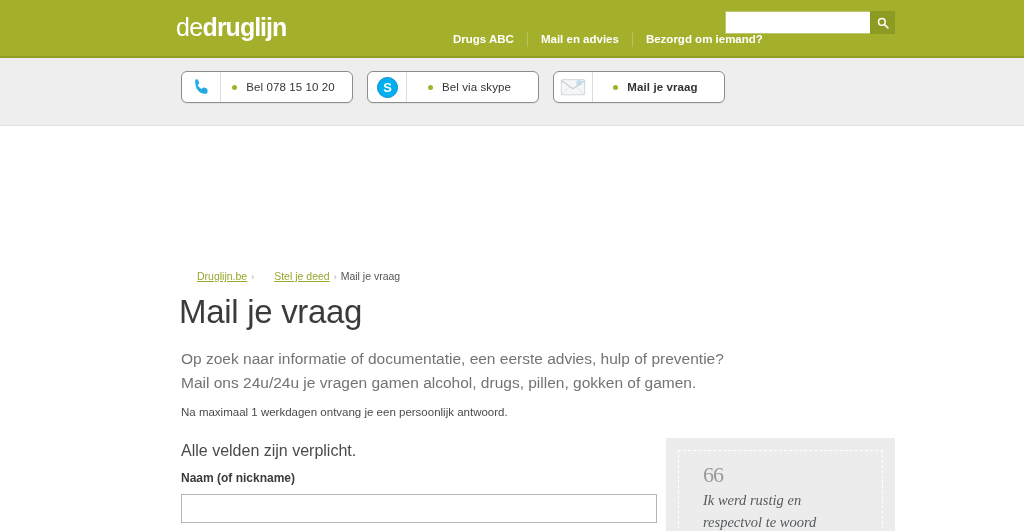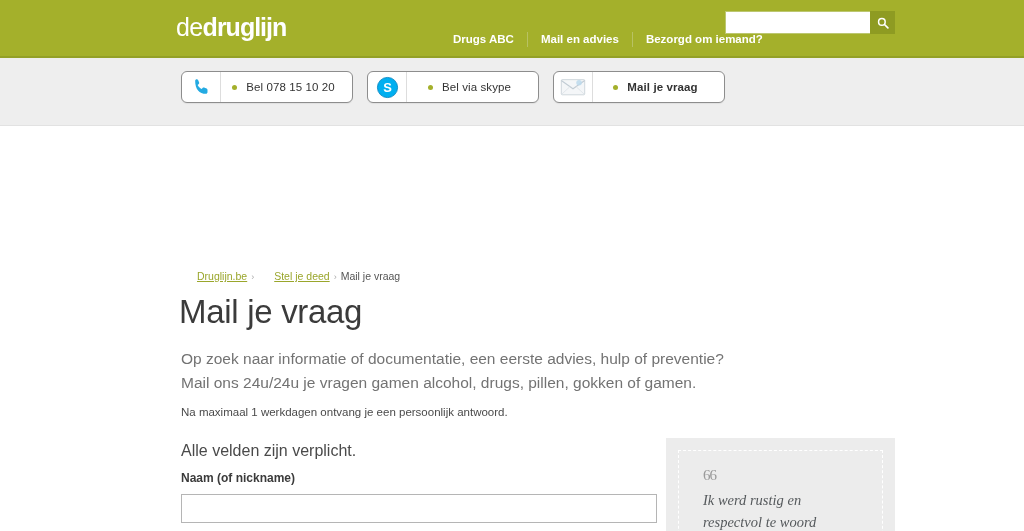--- a/index.html
+++ b/index.html
@@ -253,21 +253,21 @@
   }
   .testimonial-inner {
     width: 100%;
     height: 100%;
     border: 1px dashed #ffffff;
     position: relative;
     padding: 19px 20px 10px 24px;
   }
   .quote-open {
     font-family: "Liberation Serif", serif;
-    font-size: 15px;
+    font-size: 22px;
     color: #9a9a9a;
     line-height: 10px;
     letter-spacing: -1px;
     display: block;
     margin-bottom: 9px;
   }
   .quote-text {
     font-family: "Liberation Serif", serif;
     font-style: italic;
     font-size: 14.5px;

